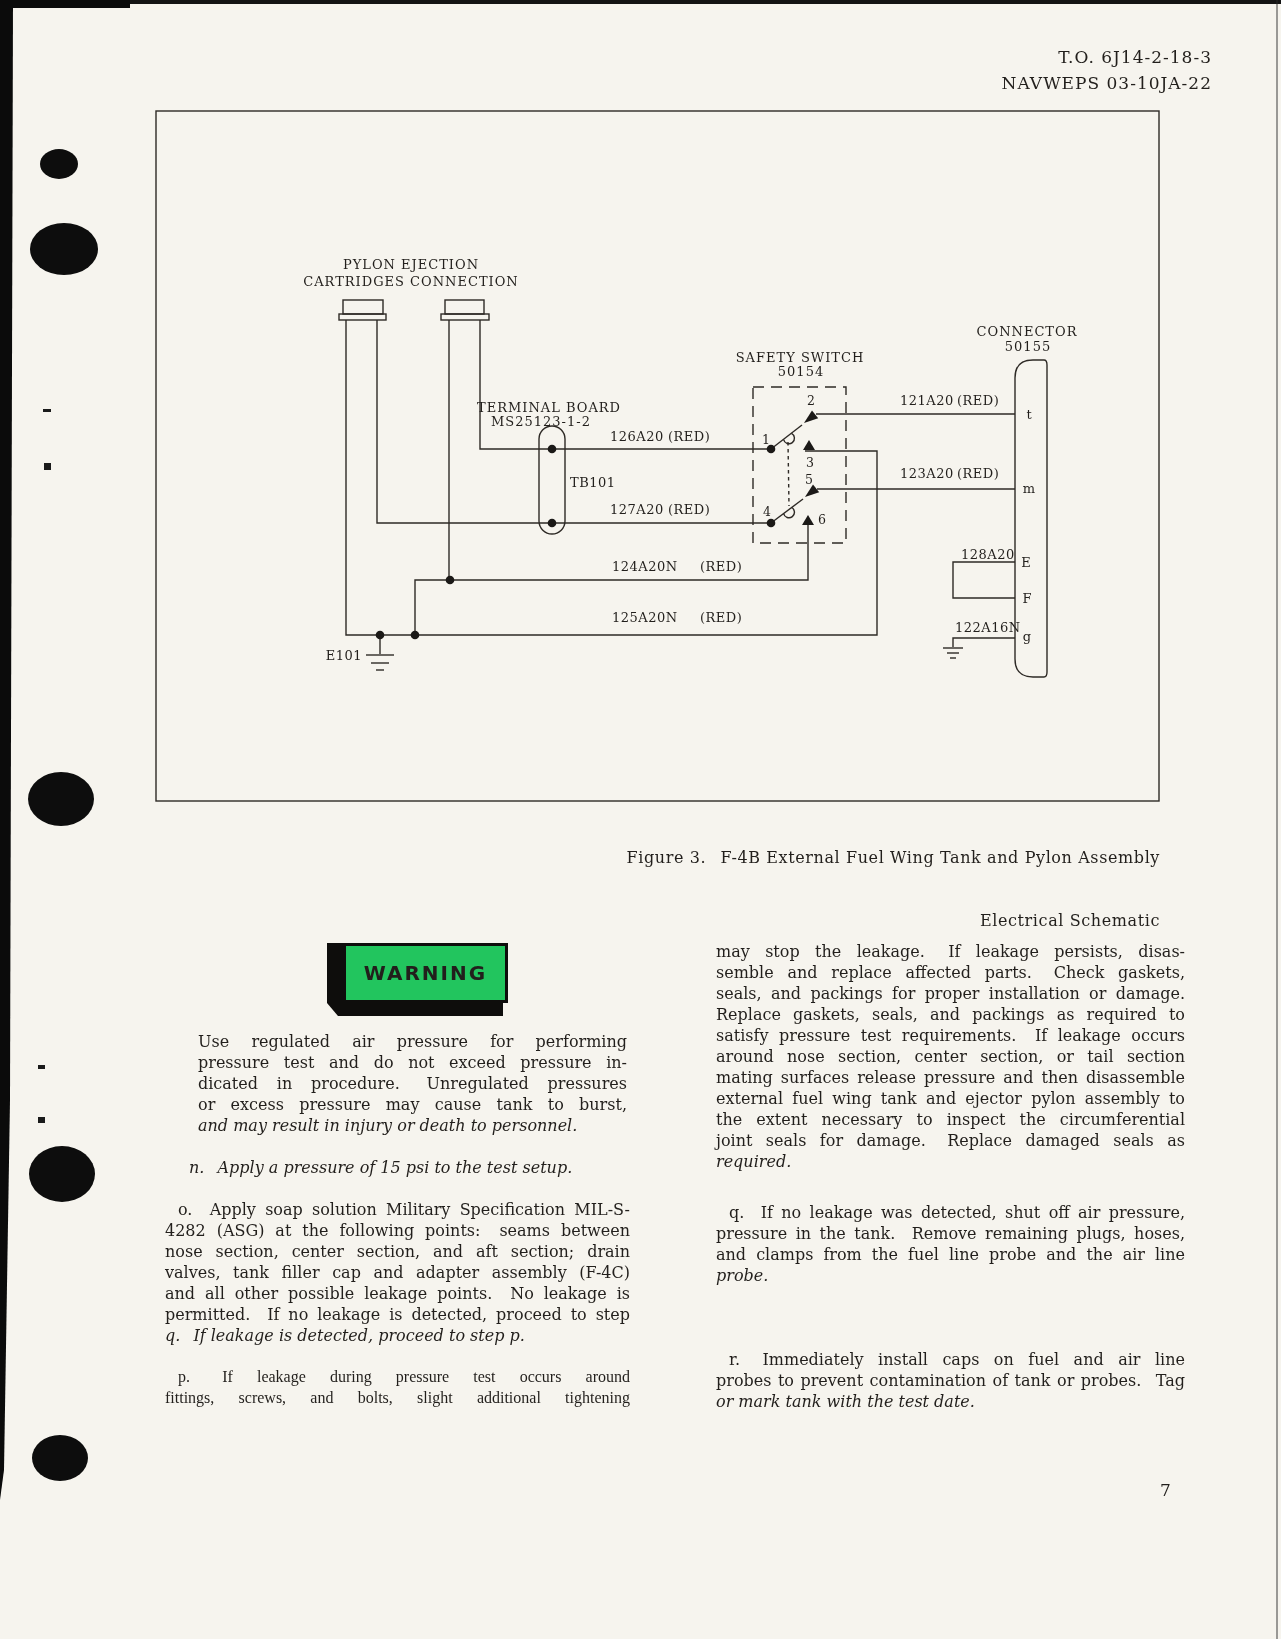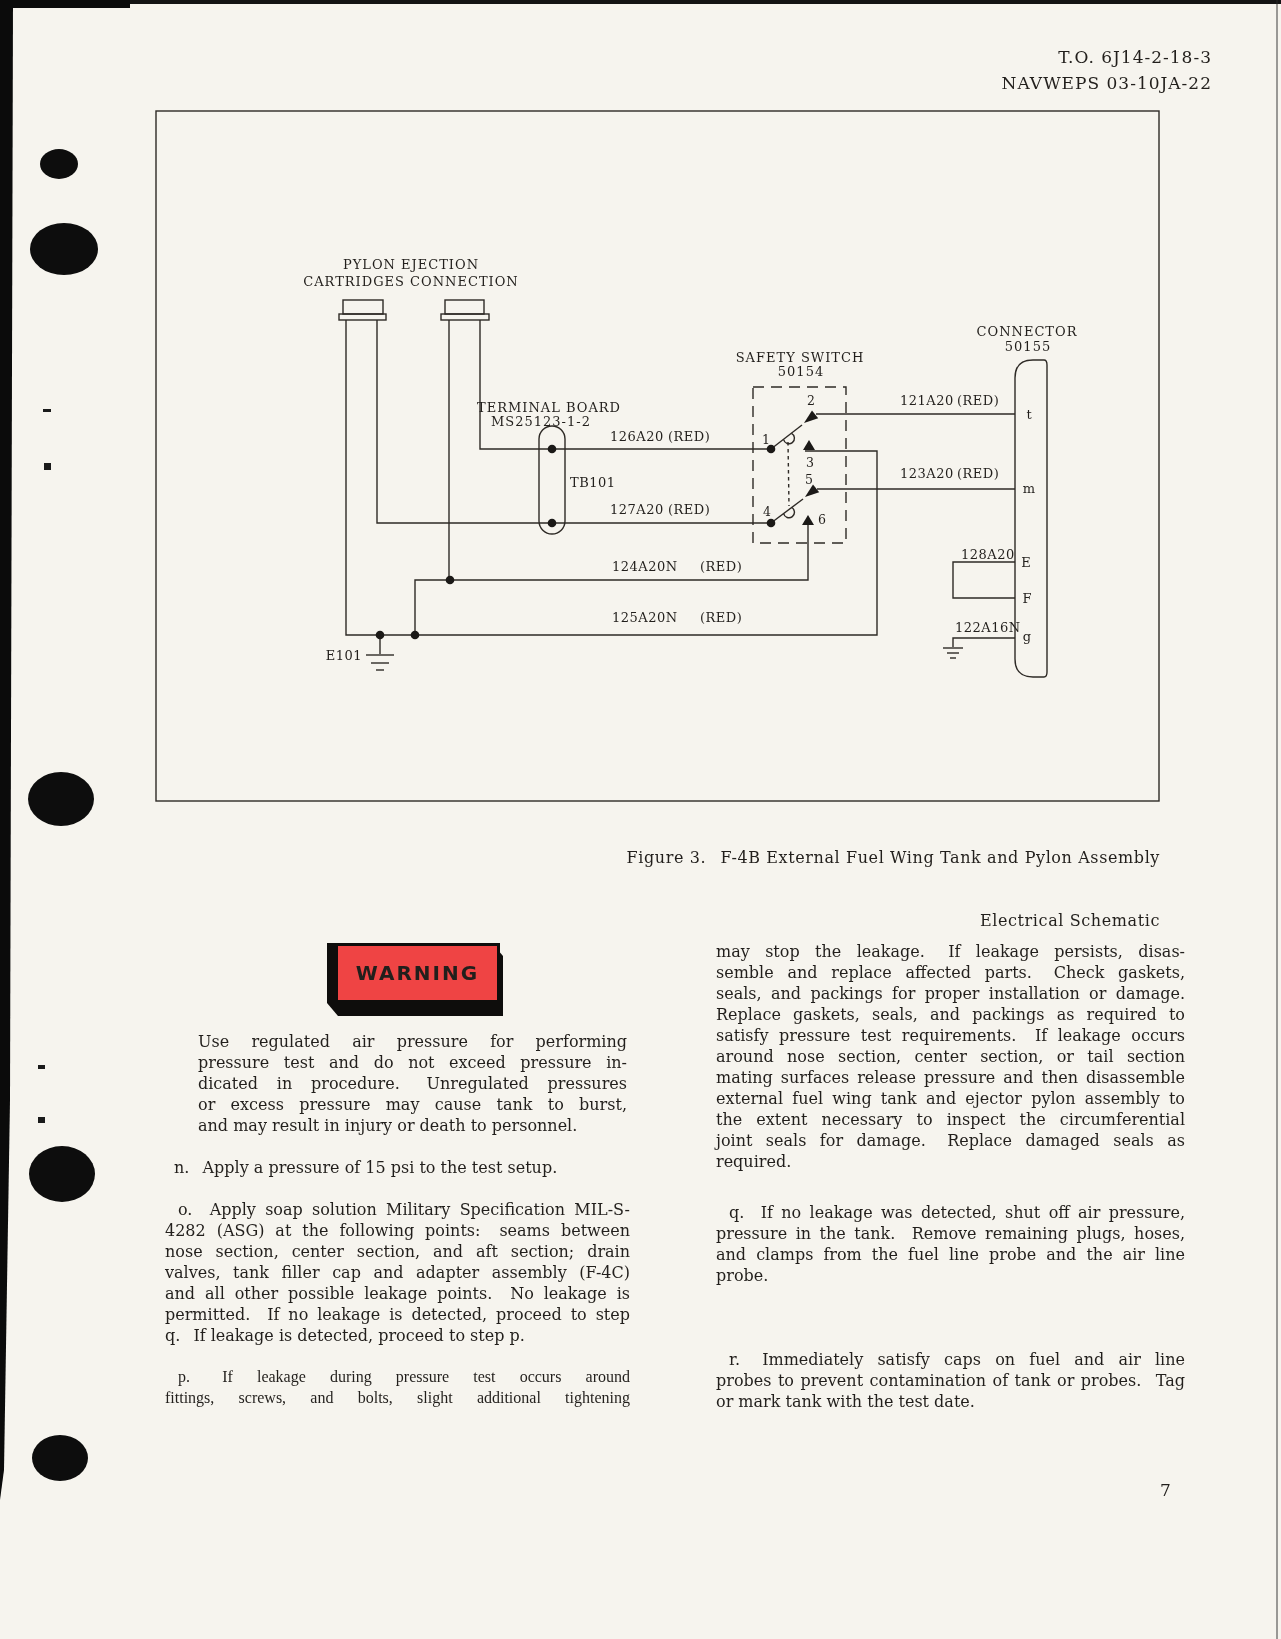--- a/index.html
+++ b/index.html
@@ -31,32 +31,32 @@
   svg text { font-family:"DejaVu Serif","Liberation Serif",serif; fill:#221f1c; }
   .lbl  { font-size:13px; letter-spacing:1px; }
   .lblw { font-size:13px; letter-spacing:.5px; }
   .pin  { font-size:13px; }
   .term { font-size:12.5px; }
 
   
   .warn-wrap { position:absolute; left:327px; top:943px; width:176px; height:73px; }
   .warn-shadow { position:absolute; left:0; top:0; width:176px; height:73px; background:#0e0d0c;
     clip-path:polygon(0 0,165px 0,176px 13px,176px 73px,11px 73px,0 60px); }
-  .warn-face { position:absolute; left:8px; top:0; width:165px; height:60px; box-sizing:border-box;
-    background:#ef4444; border:3px solid #0e0d0c; text-align:center; line-height:54px;
+  .warn-face { position:absolute; left:16px; top:0; width:165px; height:60px; box-sizing:border-box;
+    background:#22c55e; border:3px solid #0e0d0c; text-align:center; line-height:54px;
     font-family:"DejaVu Sans","Liberation Sans",sans-serif; font-weight:700;
     font-size:20px; letter-spacing:2px; }
 
   
   .para { position:absolute; font-size:16px; line-height:21px; }
   .para .ln { text-align:justify; text-align-last:justify; }
-  .para .ln.last { text-align-last:left; }
+  .para .ln.last { text-align-last:left;font-style:italic; }
   .para .ln.ind { text-indent:13px; }
   .warn-text { left:198px; top:1031px; width:429px; }
-  .p-n { left:161px; top:1157px; width:465px; }
+  .p-n { left:176px; top:1157px; width:465px; }
   .p-o { left:165px; top:1199px; width:465px; }
   .p-p { left:165px; top:1366px; width:465px;font-family:Liberation Serif, serif; }
   .p-pc { left:716px; top:929px;  width:469px;margin-top:12px; }
   .p-q { left:716px; top:1202px; width:469px; }
   .p-r { left:716px; top:1349px; width:469px; }
 
   .page-number { position:absolute; top:1480px; left:1160px; font-size:17px; }
 </style>
 </head>
 <body>
@@ -235,19 +235,19 @@
   </div>
 
   <div class="para p-q">
     <div class="ln ind">q.  If no leakage was detected, shut off air pressure,</div>
     <div class="ln">pressure in the tank.  Remove remaining plugs, hoses,</div>
     <div class="ln">and clamps from the fuel line probe and the air line</div>
     <div class="ln last">probe.</div>
   </div>
 
   <div class="para p-r">
-    <div class="ln ind">r.  Immediately satisfy caps on fuel and air line</div>
+    <div class="ln ind">r.  Immediately install caps on fuel and air line</div>
     <div class="ln">probes to prevent contamination of tank or probes.  Tag</div>
     <div class="ln last">or mark tank with the test date.</div>
   </div>
 
   <div class="page-number">7</div>
 </div>
 
 </body></html>

